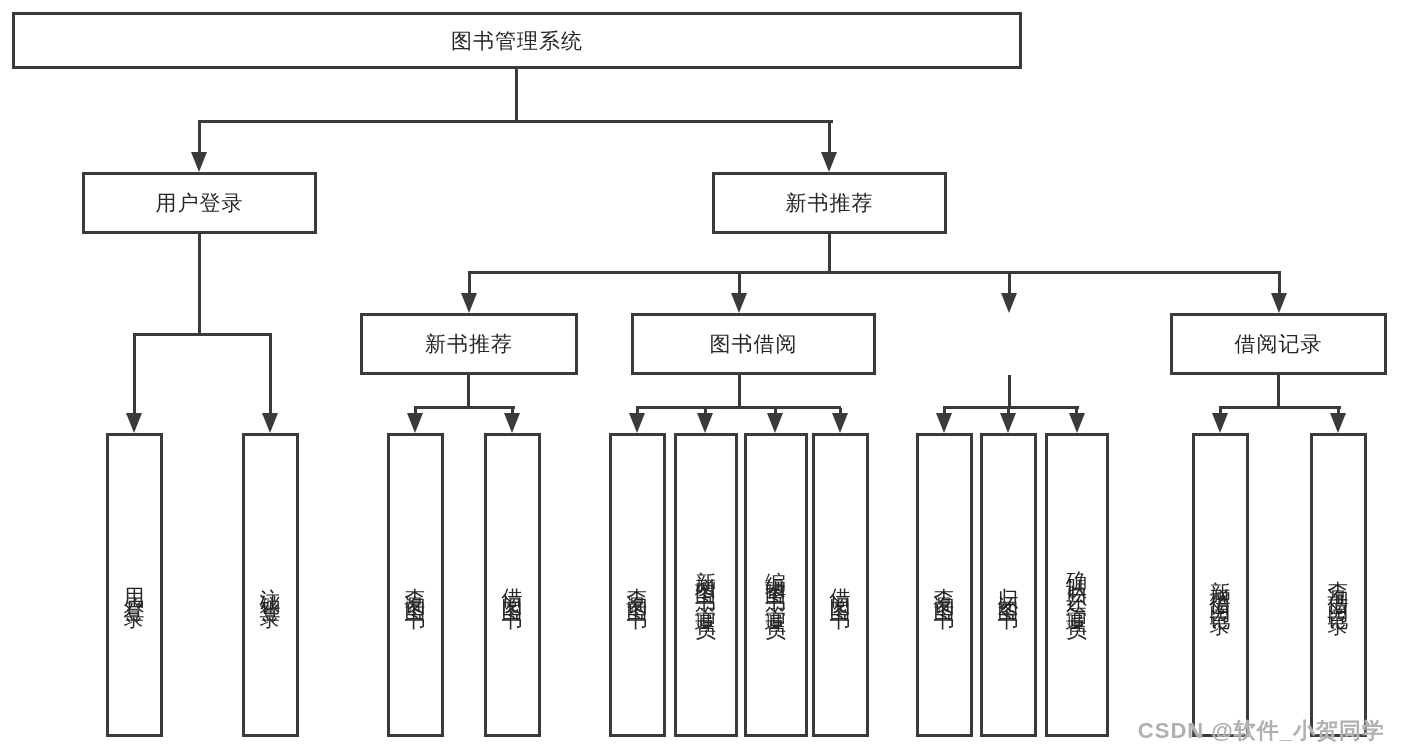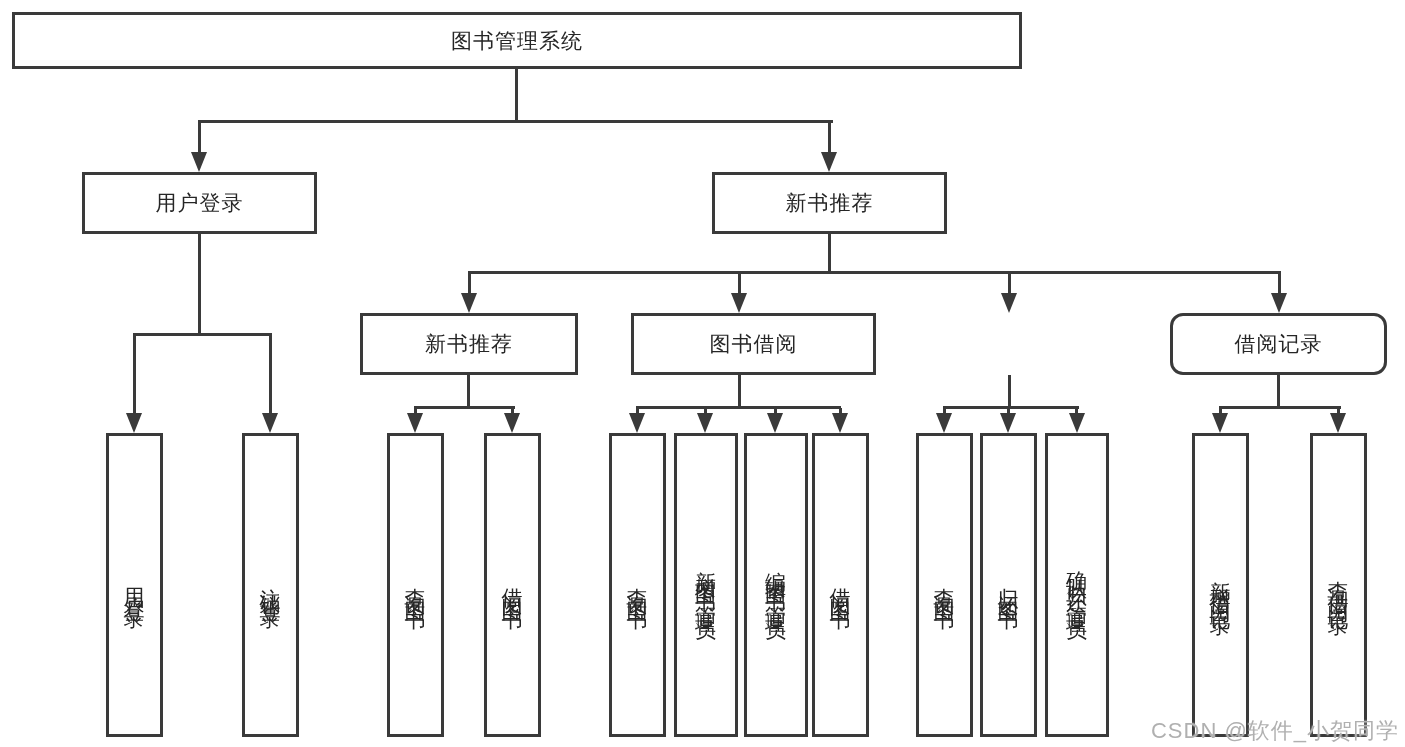--- a/index.html
+++ b/index.html
@@ -35,27 +35,28 @@
   .vline{width:3px;}
   .arrow{
     position:absolute;
     width:0;height:0;
     border-left:8px solid transparent;
     border-right:8px solid transparent;
     border-top:20px solid #3a3a3a;
   }
   .watermark{
     position:absolute;
-    right:6px;
+    right:20px;
     bottom:1px;
     font-size:22px;
     color:#b0b0b0;
     letter-spacing:1px;
     text-shadow:0 0 2px #ffffff;
     z-index:5;
+    font-weight:bold;
   }
 </style>
 </head>
 <body>
 
 <div class="canvas">
 
   <div class="box" style="left:12px;top:12px;width:1010px;height:57px;">图书管理系统</div>
 
   <div class="vline" style="left:515px;top:68px;height:54px;"></div>
@@ -81,21 +82,21 @@
   <div class="arrow" style="left:461px;top:293px;"></div>
   <div class="vline" style="left:738px;top:273px;height:22px;"></div>
   <div class="arrow" style="left:731px;top:293px;"></div>
   <div class="vline" style="left:1008px;top:273px;height:22px;"></div>
   <div class="arrow" style="left:1001px;top:293px;"></div>
   <div class="vline" style="left:1278px;top:273px;height:22px;"></div>
   <div class="arrow" style="left:1271px;top:293px;"></div>
 
   <div class="box" style="left:360px;top:313px;width:218px;height:62px;">新书推荐</div>
   <div class="box" style="left:631px;top:313px;width:245px;height:62px;">图书借阅</div>
-  <div class="box" style="left:1170px;top:313px;width:217px;height:62px;border-radius:13px;">借阅记录</div>
+  <div class="box" style="left:1170px;top:313px;width:217px;height:62px;">借阅记录</div>
 
   <div class="vline" style="left:467px;top:375px;height:34px;"></div>
   <div class="hline" style="left:414px;top:406px;width:101px;"></div>
   <div class="vline" style="left:414px;top:408px;height:8px;"></div>
   <div class="arrow" style="left:407px;top:413px;"></div>
   <div class="vline" style="left:511px;top:408px;height:8px;"></div>
   <div class="arrow" style="left:504px;top:413px;"></div>
 
   <div class="vline" style="left:738px;top:375px;height:34px;"></div>
   <div class="hline" style="left:636px;top:406px;width:205px;"></div>

